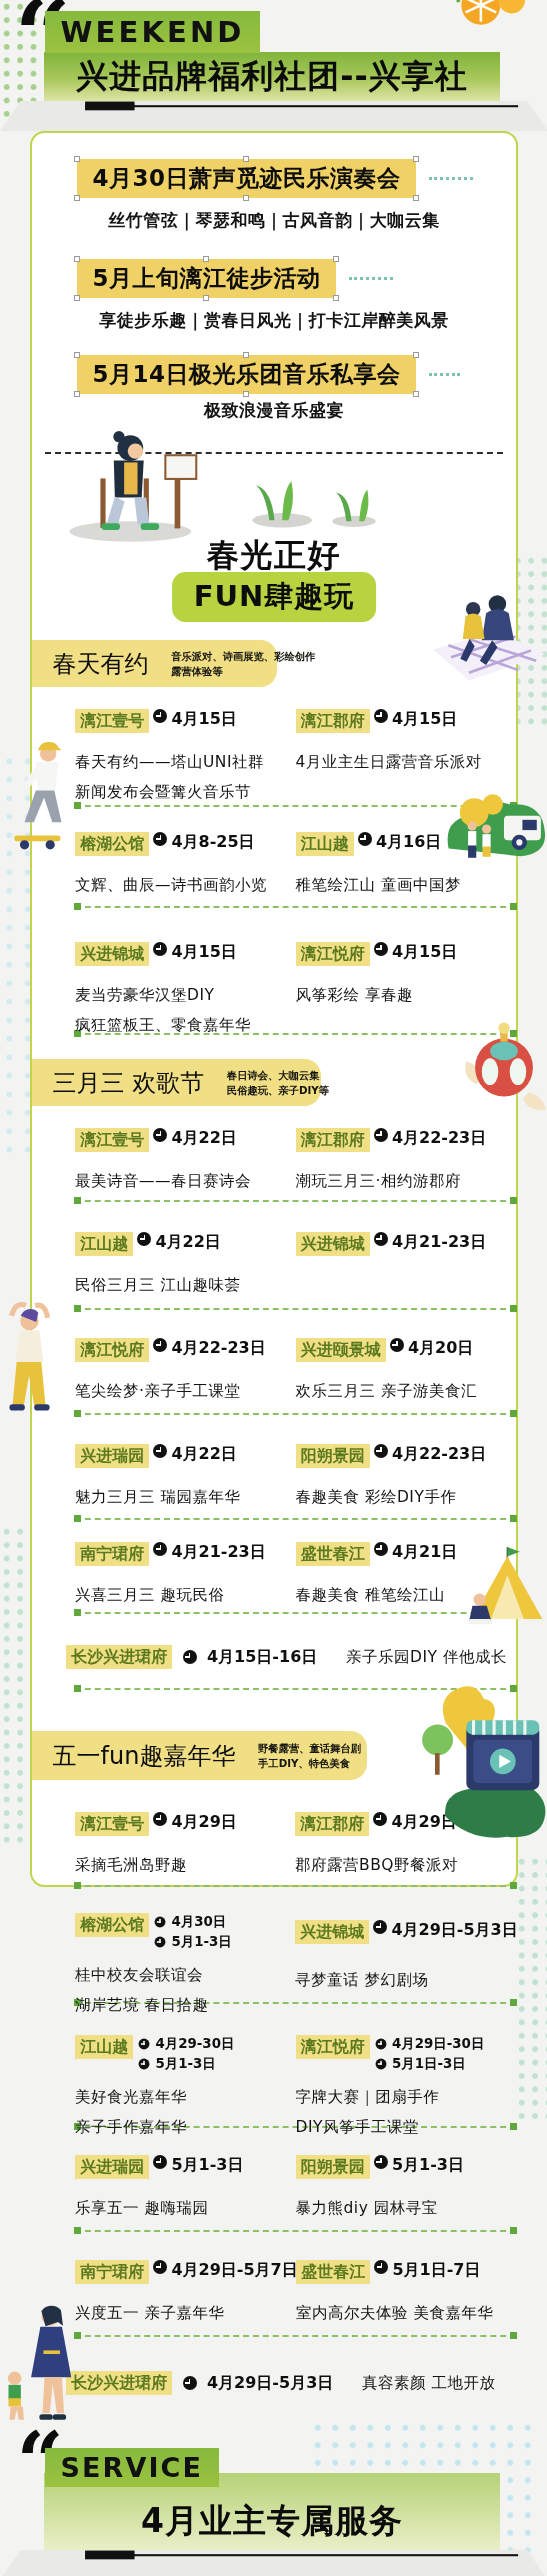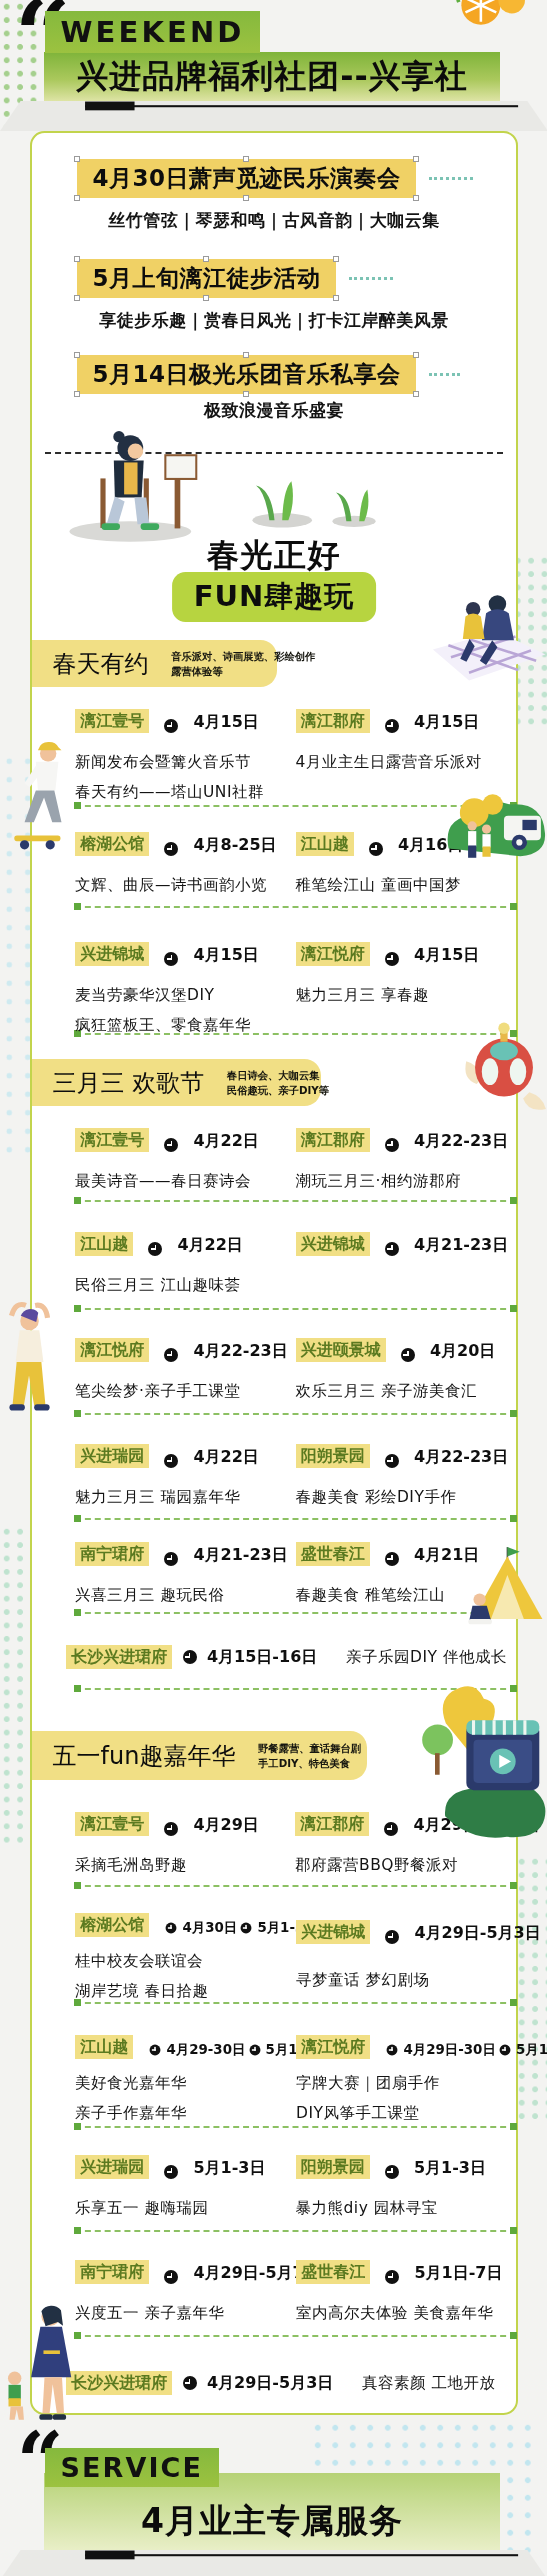--- a/index.html
+++ b/index.html
@@ -30,28 +30,28 @@
   .dashline{position:absolute;left:13px;right:13px;border-top:2.6px dashed #2c2c2c;z-index:1}
   
   .secpill{position:absolute;left:0;background:#f1df85;border-radius:0 16.5px 16.5px 0;display:flex;align-items:center;
            gap:11.3px;padding:6.2px 13.4px 6.2px 20.6px;z-index:3;box-sizing:border-box}
   .sectitle{font-size:24px;font-weight:400;color:#0d0d0d;white-space:nowrap}
   .secdiv{width:1.5px;height:31px;background:#5c5c52}
   .secsub{font-size:10.3px;font-weight:700;color:#16160f;line-height:14.4px;white-space:nowrap}
   
   .grow{position:absolute;left:43px;width:441px;display:flex;z-index:3}
   .cell{width:221px;box-sizing:border-box}
-  .labline{display:flex;align-items:flex-end;gap:15px}
+  .labline{display:flex;align-items:flex-start;gap:4px}
   .badge{background:#f1df85;color:#5b7a20;font-size:16px;font-weight:900;padding:1.5px 5.2px;white-space:nowrap}
   .clock{width:14px;height:14px;border-radius:50%;background:#111;position:relative;display:inline-block;flex:0 0 auto}
   .clock::before{content:"";position:absolute;left:6.2px;top:2.6px;width:1.5px;height:5.2px;background:#fff}
   .clock::after{content:"";position:absolute;left:2.6px;top:6.2px;width:5.2px;height:1.5px;background:#fff}
   .clock.sm{transform:scale(.78);transform-origin:center}
   .date{font-size:16px;font-weight:800;color:#0f0f0f;white-space:nowrap}
-  .datecol{display:flex;flex-direction:row;gap:2.1px}
+  .datecol{display:flex;flex-direction:column;gap:2.1px}
   .daterow{display:flex;align-items:center;gap:4.1px}
   .date2{font-size:13.4px;font-weight:800;color:#0f0f0f;white-space:nowrap}
   .desc{margin-top:14px;font-size:15.5px;font-weight:500;color:#141414;line-height:30px;letter-spacing:0.5px}
   .fullrow{position:absolute;left:34px;display:flex;align-items:center;gap:10.3px;z-index:3}
   .fullrow .desc{margin:0 0 0 18.5px;line-height:1.3}
   .divider{position:absolute;left:43px;width:441px;border-top:2.1px dashed #8cc063;z-index:2}
   .divider::before,.divider::after{content:"";position:absolute;top:-4.6px;width:6.7px;height:6.7px;background:#5fa93c}
   .divider::before{left:-1px}.divider::after{right:-1px}
 </style>
 </head>
@@ -75,21 +75,21 @@
   <div class="quote" style="left:14.4px;top:-14.4px;font-size:98px">“</div>
   <div class="kicker">WEEKEND</div>
   <div class="titlebanner" style="left:44px;top:52px;width:456px;height:50px">兴进品牌福利社团--兴享社</div>
   <svg class="shelf" style="left:0;top:101px" width="548" height="30" viewBox="0 0 1063 58">
     <polygon points="40,0 1023,0 1063,58 0,58" fill="#e9e9e6"></polygon>
     <rect x="165" y="8" width="840" height="4" fill="#111"></rect>
     <rect x="165" y="1" width="96" height="17" fill="#111"></rect>
   </svg>
   <style>.kicker{left:45px;top:11.3px}</style>
 
-  <div class="card" style="top:131px;height:2284px">
+  <div class="card" style="top:131px;height:1756px">
 
     <div class="brow" style="top:26px">
       <div class="ybanner">
         <span>4月30日萧声觅迹民乐演奏会</span>
         <span class="bh tl"></span>
           <span class="bh tm"></span>
           <span class="bh tr"></span>
         <span class="bh bl"></span>
           <span class="bh bm"></span>
           <span class="bh br"></span>
@@ -162,22 +162,22 @@
     </div>
 
     <div class="grow" style="top:576px">
       <div class="cell">
         <div class="labline">
             <span class="badge">漓江壹号</span>
             <span class="clock"></span>
             <span class="date">4月15日</span>
           </div>
         <div class="desc">
+            <div>春天有约——塔山UNI社群</div>
             <div>新闻发布会暨篝火音乐节</div>
-            <div>春天有约——塔山UNI社群</div>
           </div>
       </div>
       <div class="cell">
         <div class="labline">
             <span class="badge">漓江郡府</span>
             <span class="clock"></span>
             <span class="date">4月15日</span>
           </div>
         <div class="desc">
             <div>4月业主生日露营音乐派对</div>
@@ -222,21 +222,21 @@
             <div>疯狂篮板王、零食嘉年华</div>
           </div>
       </div>
       <div class="cell">
         <div class="labline">
             <span class="badge">漓江悦府</span>
             <span class="clock"></span>
             <span class="date">4月15日</span>
           </div>
         <div class="desc">
-            <div>魅力三月三 享春趣</div>
+            <div>风筝彩绘 享春趣</div>
           </div>
       </div>
     </div>
     <div class="divider" style="top:900px"></div>
 
     <div class="secpill" style="top:926px;width:289px;height:47px">
       <span class="sectitle">三月三  欢歌节</span>
       <span class="secdiv"></span>
       <span class="secsub"><span>春日诗会、大咖云集</span><br><span>民俗趣玩、亲子DIY等</span></span>
     </div>

